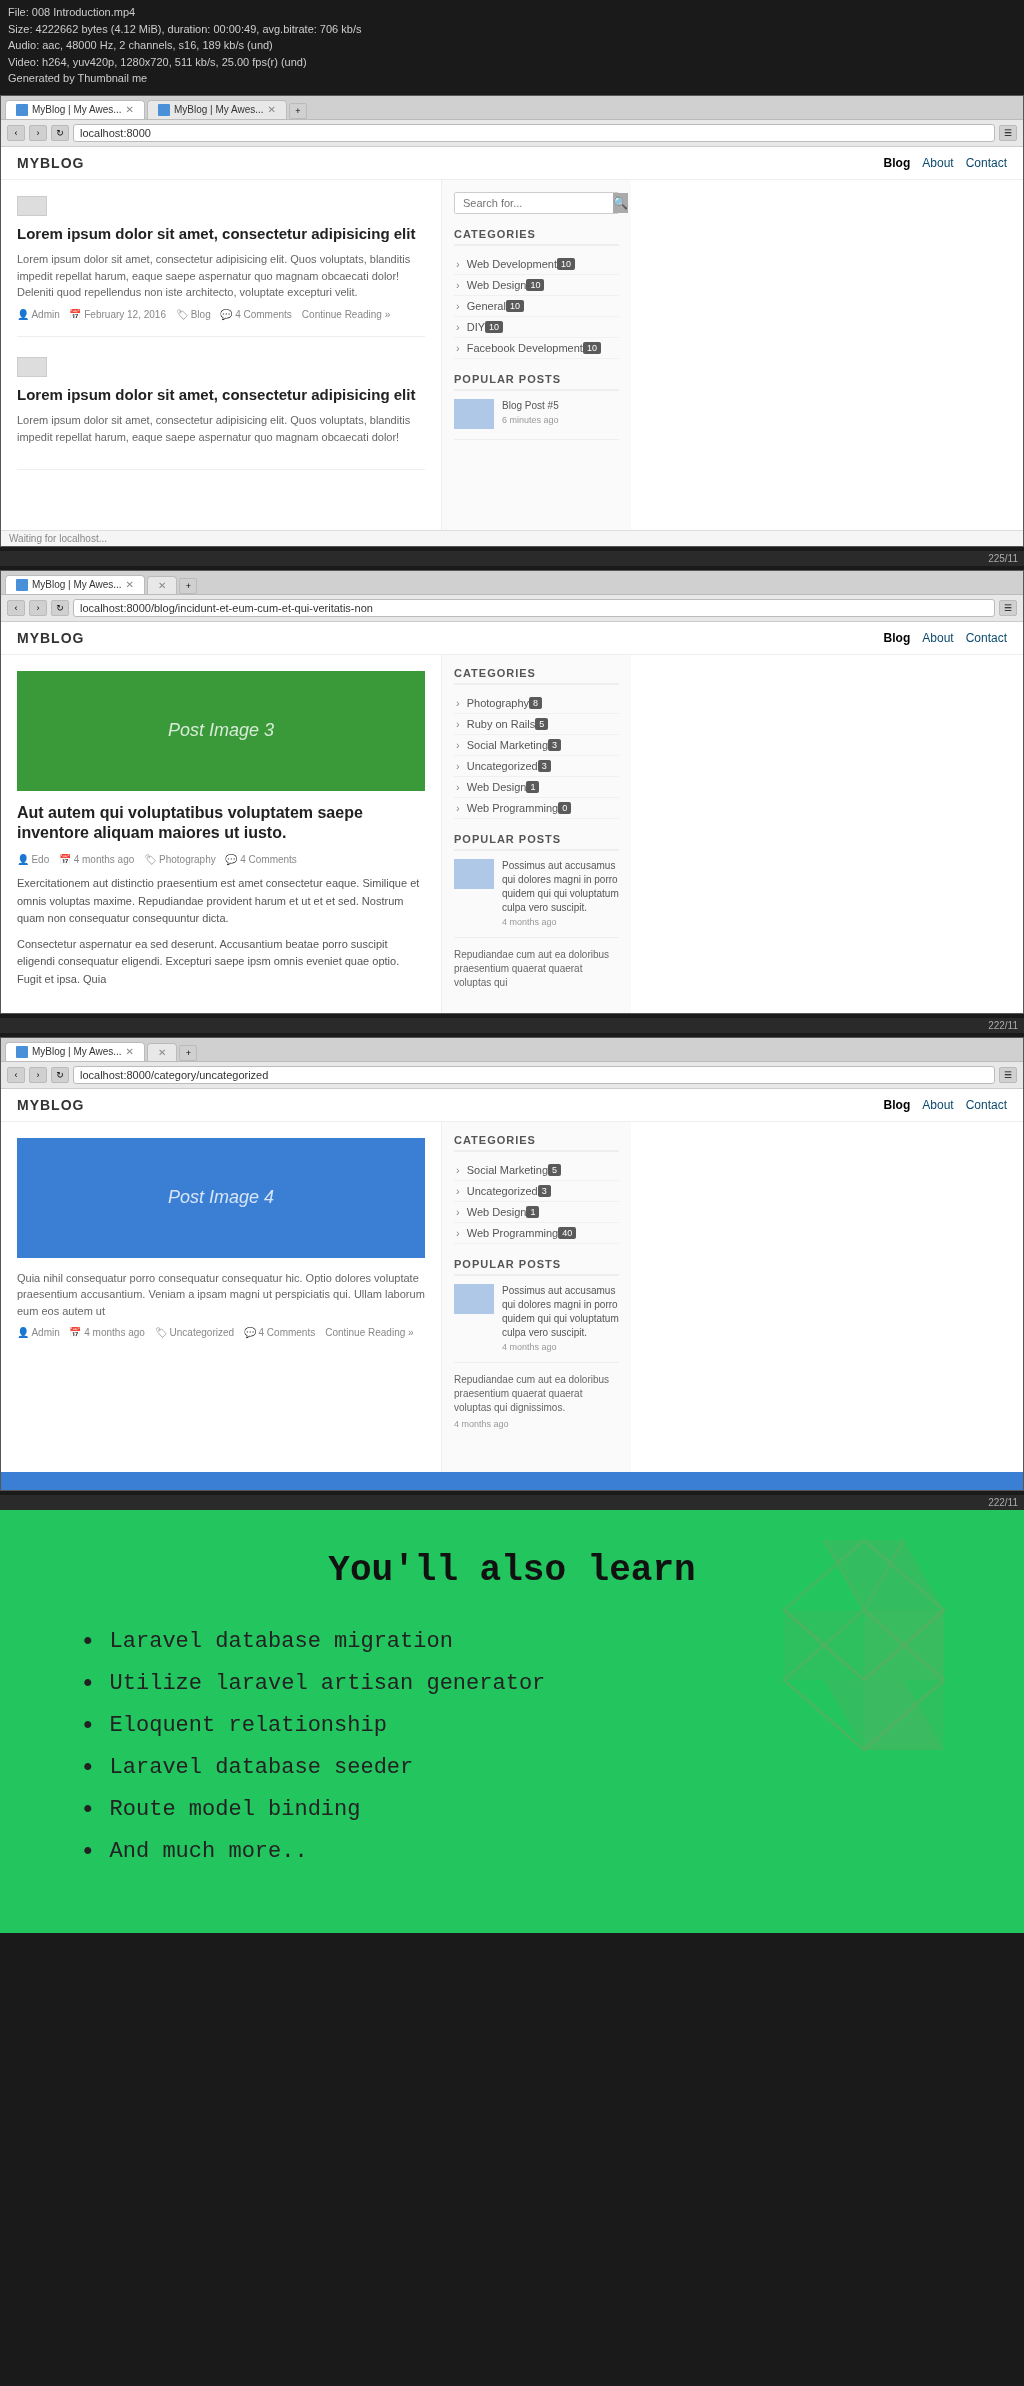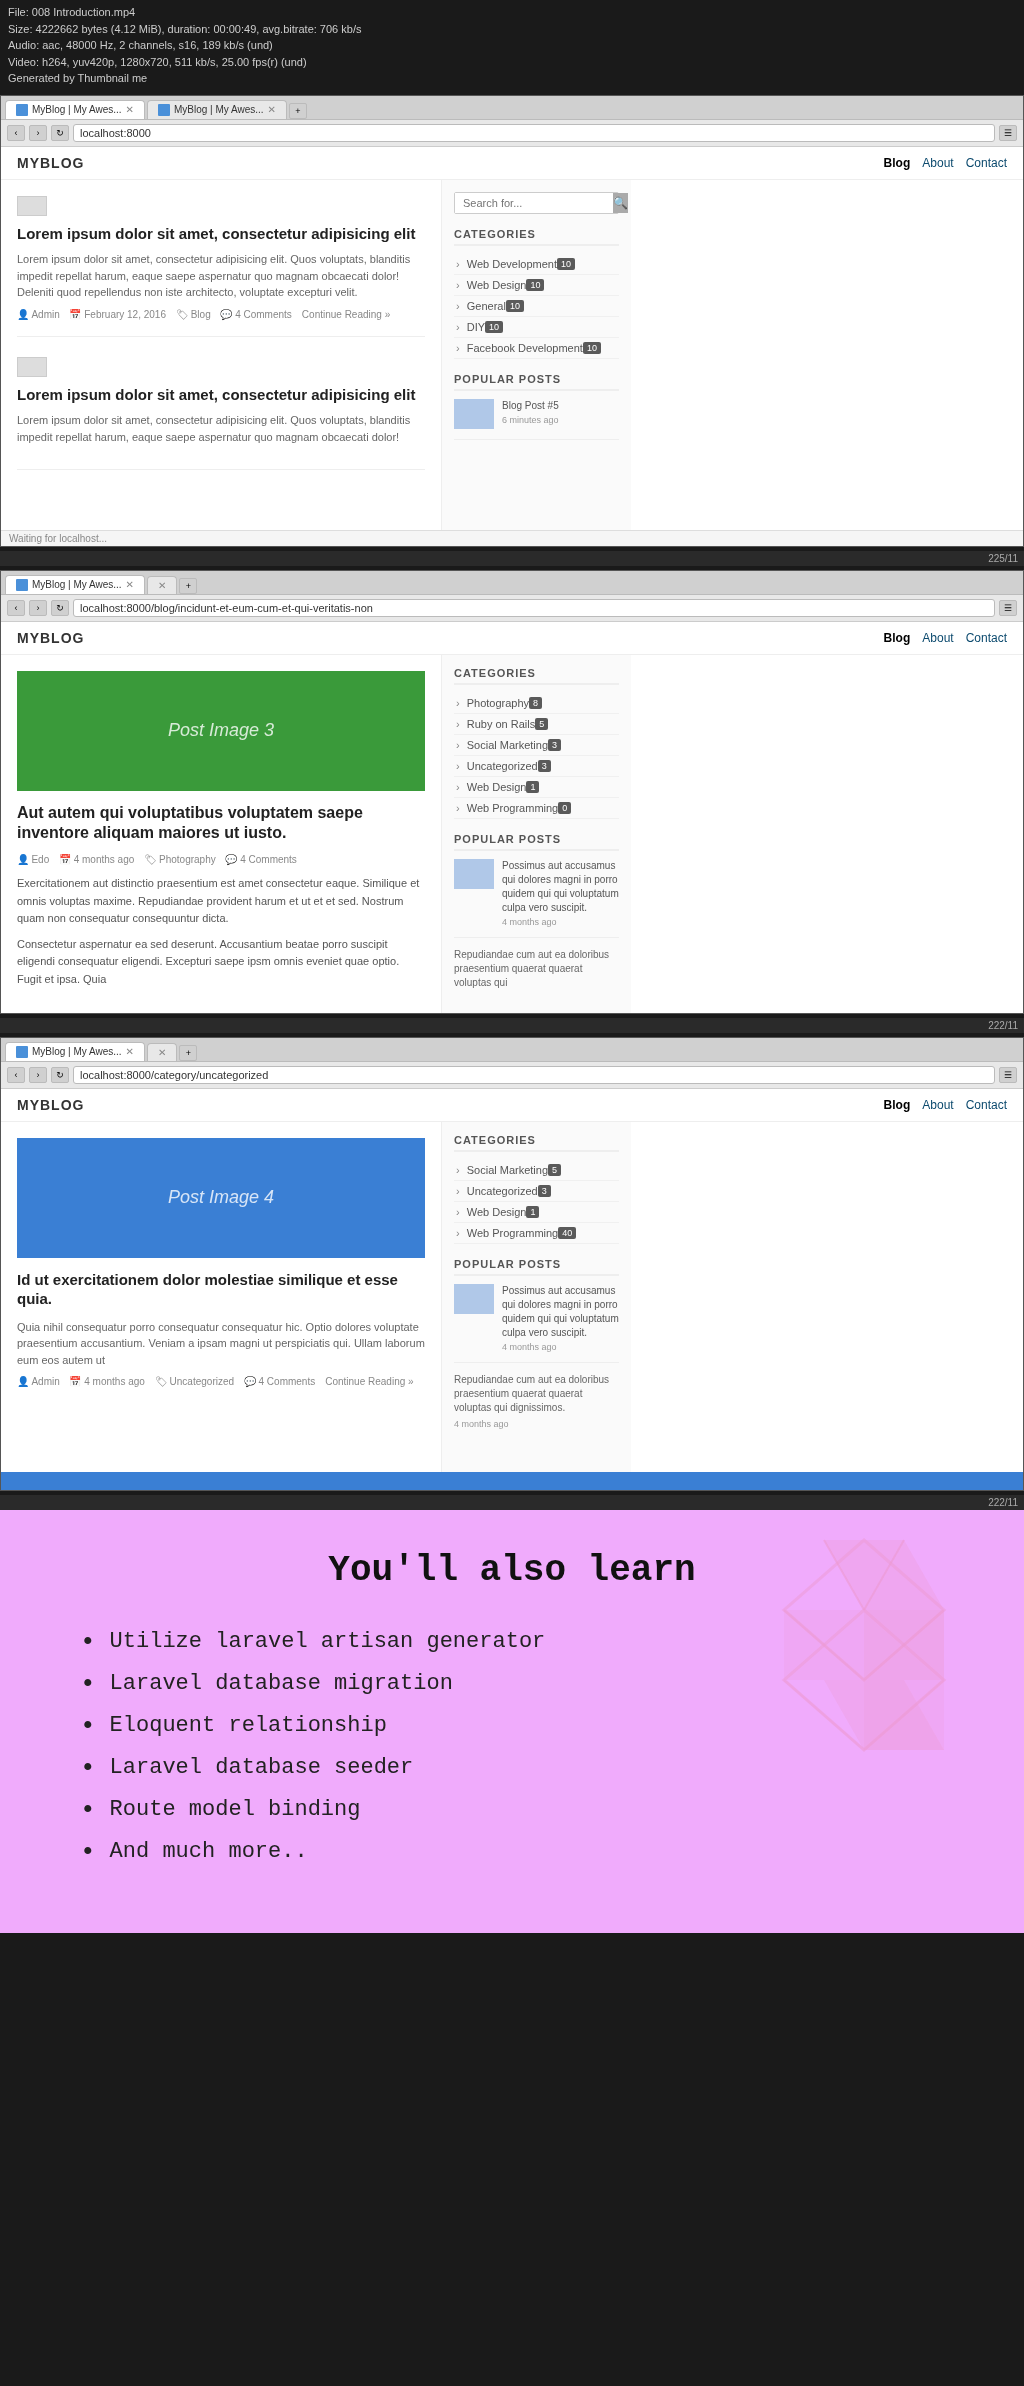--- a/index.html
+++ b/index.html
@@ -260,21 +260,21 @@
     .timestamp-bar {
       text-align: right;
       background: #2a2a2a;
       color: #aaa;
       font-size: 10px;
       padding: 2px 6px;
     }
 
     
     .learn-section {
-      background: #f0abfc;
+      background: #22c55e;
       padding: 40px 80px 60px 80px;
       position: relative;
       overflow: hidden;
     }
     .learn-title {
       font-size: 36px;
       font-weight: bold;
       text-align: center;
       color: #111;
       margin-bottom: 30px;
@@ -557,21 +557,20 @@
       <a class="blog-nav-link">Contact</a>
     </div>
   </div>
 
   <div class="blog-page">
 
     <div class="blog-main">
       <div class="post-featured-image blue">
         <span>Post Image 4</span>
       </div>
-      <div class="post-title" style="font-size:15px; margin-bottom:10px;">Id ut exercitationem dolor molestiae similique et esse quia.</div>
       <div class="post-excerpt">Quia nihil consequatur porro consequatur consequatur hic. Optio dolores voluptate praesentium accusantium. Veniam a ipsam magni ut perspiciatis qui. Ullam laborum eum eos autem ut</div>
       <div class="post-meta" style="margin-top:8px; margin-bottom:8px;">
         <span>👤 <span>Admin</span></span>
         <span>📅 <span>4 months ago</span></span>
         <span>🏷 <span>Uncategorized</span></span>
         <span>💬 <span>4 Comments</span></span>
         <a class="continue-link">Continue Reading »</a>
       </div>
     </div>
 
@@ -629,20 +628,20 @@
     <line x1="60" y1="10" x2="100" y2="80" stroke="#e57373" stroke-width="2" opacity="0.6"></line>
     <line x1="140" y1="10" x2="100" y2="80" stroke="#e57373" stroke-width="2" opacity="0.6"></line>
     <line x1="20" y1="80" x2="100" y2="150" stroke="#e57373" stroke-width="2" opacity="0.4"></line>
     <line x1="180" y1="80" x2="100" y2="150" stroke="#e57373" stroke-width="2" opacity="0.4"></line>
     <line x1="20" y1="150" x2="100" y2="220" stroke="#e57373" stroke-width="2" opacity="0.3"></line>
     <line x1="180" y1="150" x2="100" y2="220" stroke="#e57373" stroke-width="2" opacity="0.3"></line>
   </svg>
 
   <h2 class="learn-title">You'll also learn</h2>
   <ul class="learn-list">
+    <li>Laravel database migration</li>
     <li>Utilize laravel artisan generator</li>
-    <li>Laravel database migration</li>
     <li>Eloquent relationship</li>
     <li>Laravel database seeder</li>
     <li>Route model binding</li>
     <li>And much more..</li>
   </ul>
 </div>
 
 </body></html>

